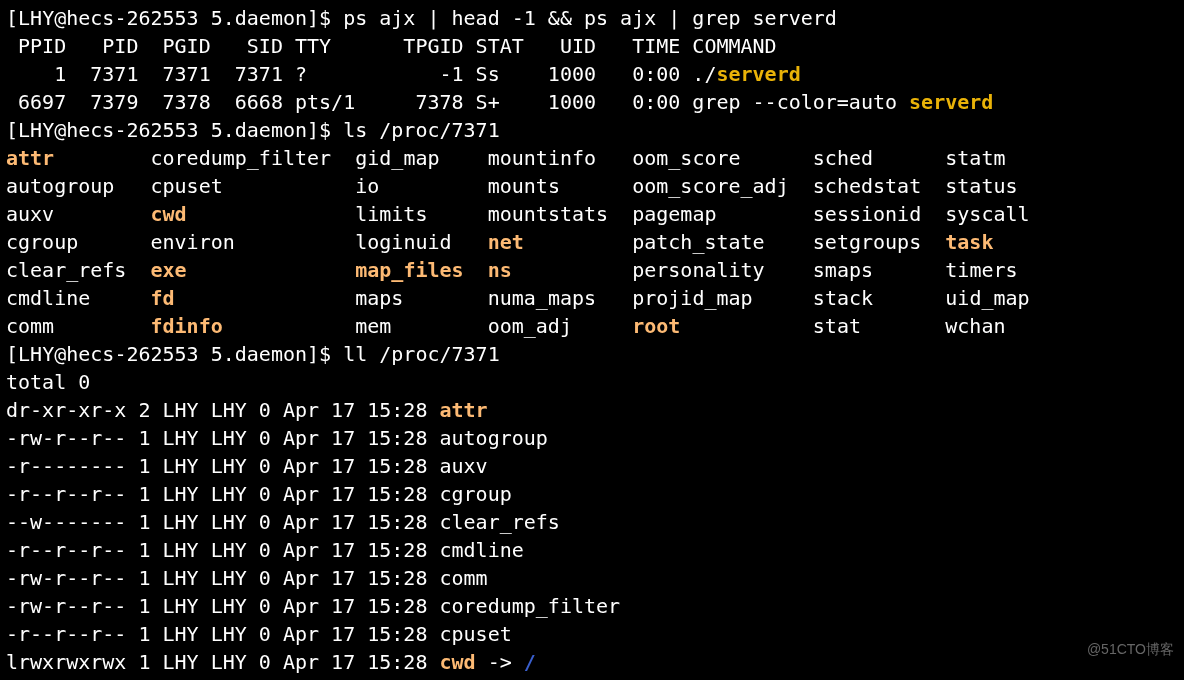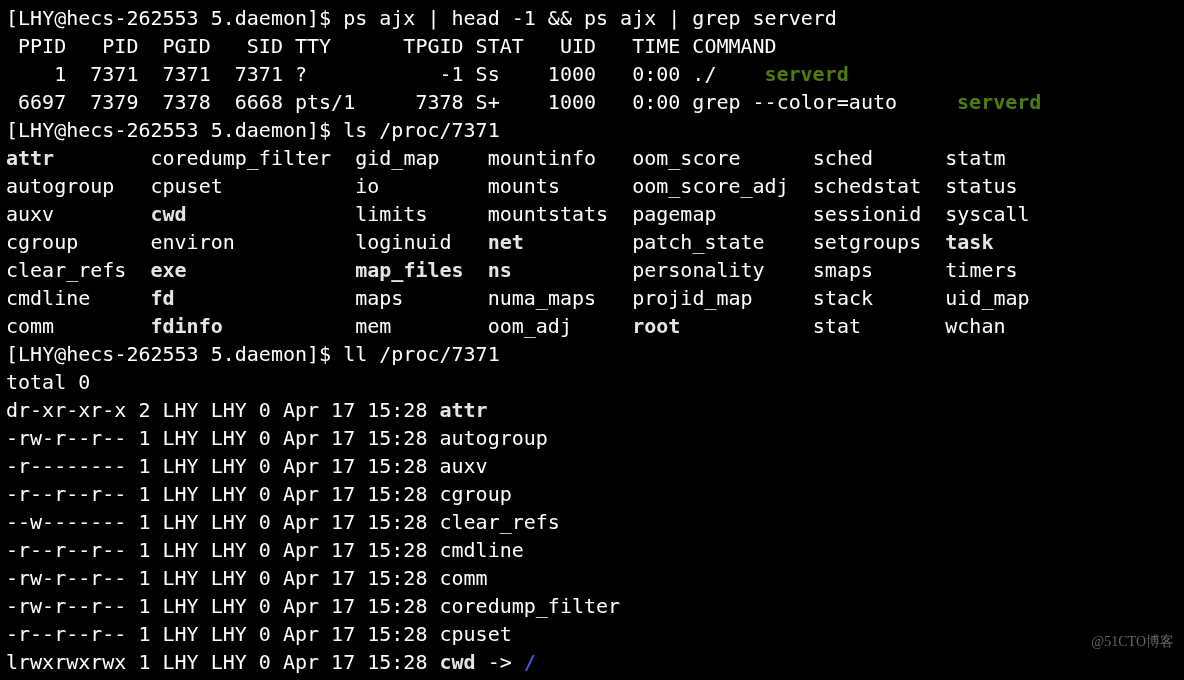--- a/index.html
+++ b/index.html
@@ -11,29 +11,29 @@
     font-size: 20px;
     line-height: 28px;
     width: 1184px;
     height: 680px;
     overflow: hidden;
   }
   .term {
     padding: 4px 17px 0 6px;
     white-space: pre;
   }
-  .cyan  { color: #e5e5e5; font-weight: bold; }
-  .red   { color: #4d7c0f; font-weight: bold; margin-left: 48px; }
+  .cyan  { color: #fdba74; font-weight: bold; }
+  .red   { color: #eab308; font-weight: bold; }
   .blue  { color: #3a5fcd; font-weight: bold; }
   .wm {
     position: absolute;
     right: 10px;
-    bottom: 24px;
+    bottom: 17px;
     color: #666;
     font-size: 14px;
-    font-family: Liberation Serif, serif;
+    font-family: Liberation Sans, sans-serif;
   }
 </style>
 </head>
 <body>
 
 <div class="term" id="term"><div><span>[</span><span>LHY@hecs-262553 5.daemon</span><span>]$ </span><span>ps ajx | head -1 &amp;&amp; ps ajx | grep serverd</span></div><div><span> PPID   PID  PGID   SID TTY      TPGID STAT   UID   TIME COMMAND</span></div><div><span>    1  7371  7371  7371 ?           -1 Ss    1000   0:00 </span><span>./</span><span class="red">serverd</span></div><div><span> 6697  7379  7378  6668 pts/1     7378 S+    1000   0:00 grep --color=auto </span><span class="red">serverd</span></div><div><span>[</span><span>LHY@hecs-262553 5.daemon</span><span>]$ </span><span>ls /proc/7371</span></div><div><span class="cyan">attr</span><span>        </span><span>coredump_filter</span><span>  </span><span>gid_map</span><span>    </span><span>mountinfo</span><span>   </span><span>oom_score</span><span>      </span><span>sched</span><span>      </span><span>statm</span></div><div><span>autogroup</span><span>   </span><span>cpuset</span><span>           </span><span>io</span><span>         </span><span>mounts</span><span>      </span><span>oom_score_adj</span><span>  </span><span>schedstat</span><span>  </span><span>status</span></div><div><span>auxv</span><span>        </span><span class="cyan">cwd</span><span>              </span><span>limits</span><span>     </span><span>mountstats</span><span>  </span><span>pagemap</span><span>        </span><span>sessionid</span><span>  </span><span>syscall</span></div><div><span>cgroup</span><span>      </span><span>environ</span><span>          </span><span>loginuid</span><span>   </span><span class="cyan">net</span><span>         </span><span>patch_state</span><span>    </span><span>setgroups</span><span>  </span><span class="cyan">task</span></div><div><span>clear_refs</span><span>  </span><span class="cyan">exe</span><span>              </span><span class="cyan">map_files</span><span>  </span><span class="cyan">ns</span><span>          </span><span>personality</span><span>    </span><span>smaps</span><span>      </span><span>timers</span></div><div><span>cmdline</span><span>     </span><span class="cyan">fd</span><span>               </span><span>maps</span><span>       </span><span>numa_maps</span><span>   </span><span>projid_map</span><span>     </span><span>stack</span><span>      </span><span>uid_map</span></div><div><span>comm</span><span>        </span><span class="cyan">fdinfo</span><span>           </span><span>mem</span><span>        </span><span>oom_adj</span><span>     </span><span class="cyan">root</span><span>           </span><span>stat</span><span>       </span><span>wchan</span></div><div><span>[</span><span>LHY@hecs-262553 5.daemon</span><span>]$ </span><span>ll /proc/7371</span></div><div><span>total 0</span></div><div><span>dr-xr-xr-x 2 LHY LHY 0 Apr 17 15:28 </span><span class="cyan">attr</span></div><div><span>-rw-r--r-- 1 LHY LHY 0 Apr 17 15:28 </span><span>autogroup</span></div><div><span>-r-------- 1 LHY LHY 0 Apr 17 15:28 </span><span>auxv</span></div><div><span>-r--r--r-- 1 LHY LHY 0 Apr 17 15:28 </span><span>cgroup</span></div><div><span>--w------- 1 LHY LHY 0 Apr 17 15:28 </span><span>clear_refs</span></div><div><span>-r--r--r-- 1 LHY LHY 0 Apr 17 15:28 </span><span>cmdline</span></div><div><span>-rw-r--r-- 1 LHY LHY 0 Apr 17 15:28 </span><span>comm</span></div><div><span>-rw-r--r-- 1 LHY LHY 0 Apr 17 15:28 </span><span>coredump_filter</span></div><div><span>-r--r--r-- 1 LHY LHY 0 Apr 17 15:28 </span><span>cpuset</span></div><div><span>lrwxrwxrwx 1 LHY LHY 0 Apr 17 15:28 </span><span class="cyan">cwd</span><span> -&gt; </span><span class="blue">/</span></div></div>
 <div class="wm">@51CTO博客</div>
 
 </body></html>

